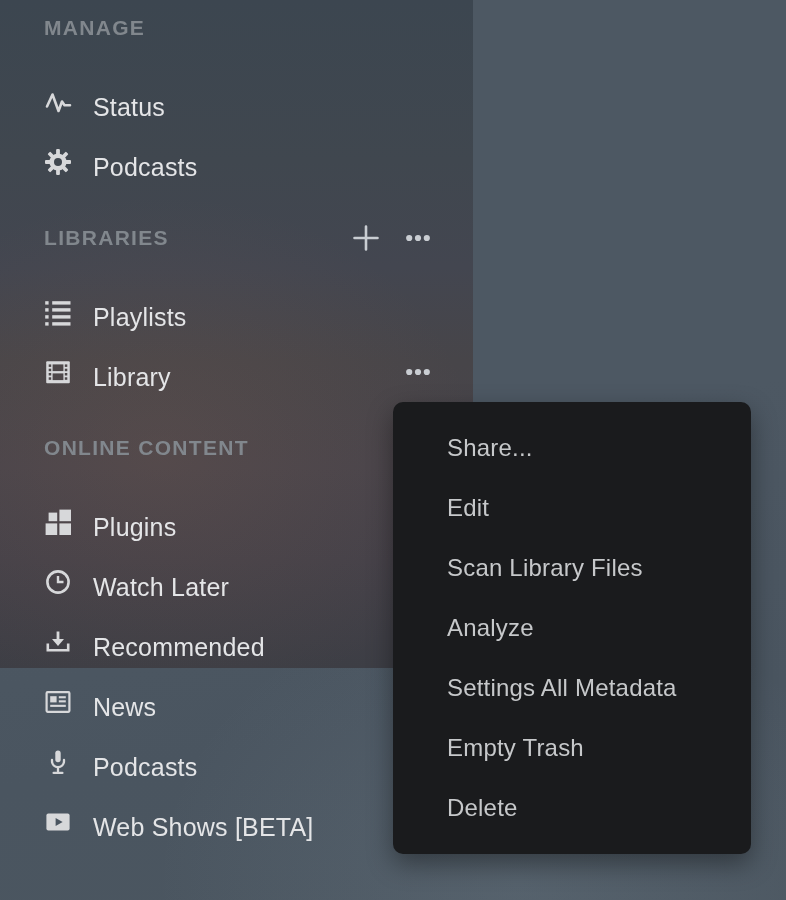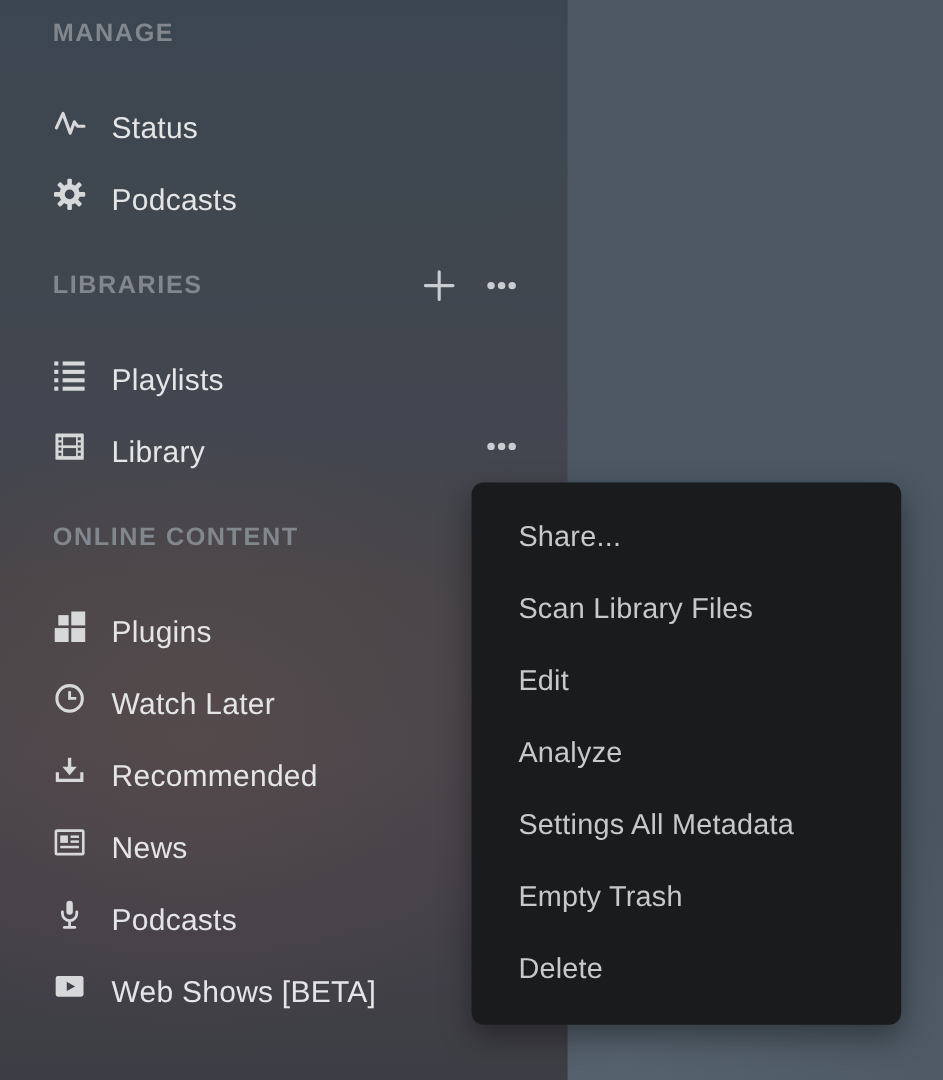--- a/index.html
+++ b/index.html
@@ -11,21 +11,21 @@
   
   .backdrop {
     position:absolute; inset:0;
     background:
       radial-gradient(520px 420px at 66% 98%, rgba(165,185,200,0.12), transparent 70%),
       linear-gradient(172deg, #4d5863 0%, #4d5863 48%, #4a5560 78%, #4b5660 100%);
   }
 
   
   .sidebar {
-    position:absolute; left:0; top:0; width:473px; height:900px;
+    position:absolute; left:0; top:0; width:473px; height:668px;
     padding-left:44px;
     background:
       radial-gradient(440px 360px at 34% 68%, rgba(150,104,78,0.16), transparent 72%),
       linear-gradient(180deg, #3c4650 0%, #40474f 24%, #434650 40%, #474549 54%,
                       #48444b 70%, #444149 84%, #3d3e45 100%);
   }
 
   .section + .section { margin-top:18px;text-align:right; }
 
   .section-header {
@@ -50,21 +50,21 @@
   .row-label { font-size:25px; color:#e4e5e7; letter-spacing:0.2px; white-space:nowrap;margin-top:11px; }
   .row-more { position:absolute; right:41px; top:16px; color:#c9cdd2; cursor:pointer; }
 
   
   .context-menu {
     position:absolute; left:393px; top:402px; width:358px;
     padding:16px 0; border-radius:10px; background:#1a1b1d;
     box-shadow:0 10px 26px rgba(0,0,0,0.38);
   }
   .menu-item {
-    height:60px; display:flex; align-items:center; padding-left:39px;
+    height:60px; display:flex; align-items:center; padding-left:54px;
     font-size:24px; color:#c6c8ca; letter-spacing:0.2px; cursor:pointer;
   }
 
   svg { display:block; }
 </style>
 </head>
 <body>
 
 <div class="stage">
   <div class="backdrop"></div>
@@ -249,20 +249,20 @@
             <rect x="2.4" y="5.4" width="23.2" height="17.2" rx="2" fill="currentColor" mask="url(#m-ws)"></rect>
           </svg>
         </span>
         <span class="row-label">Web Shows [BETA]</span>
       </div>
     </div>
   </div>
 
   <div class="context-menu">
     <div class="menu-item">Share...</div>
+    <div class="menu-item">Edit</div>
     <div class="menu-item">Scan Library Files</div>
-    <div class="menu-item">Edit</div>
     <div class="menu-item">Analyze</div>
     <div class="menu-item">Settings All Metadata</div>
     <div class="menu-item">Empty Trash</div>
     <div class="menu-item">Delete</div>
   </div>
 </div>
 
 </body></html>

